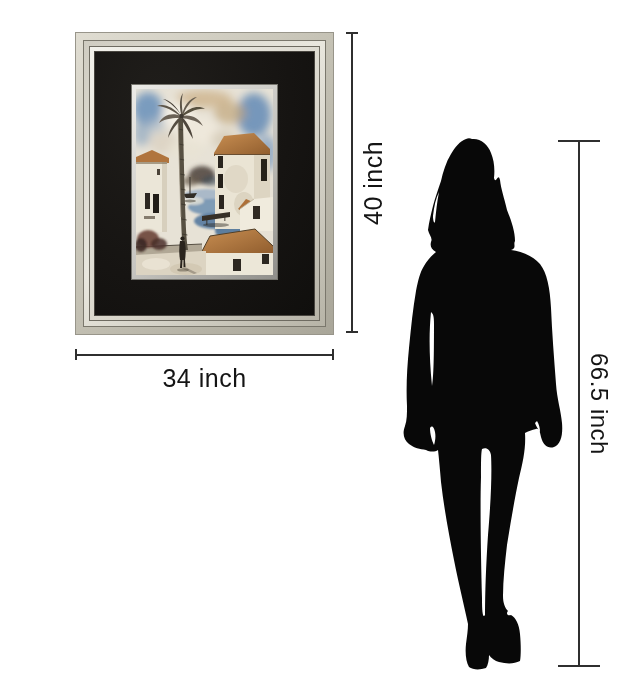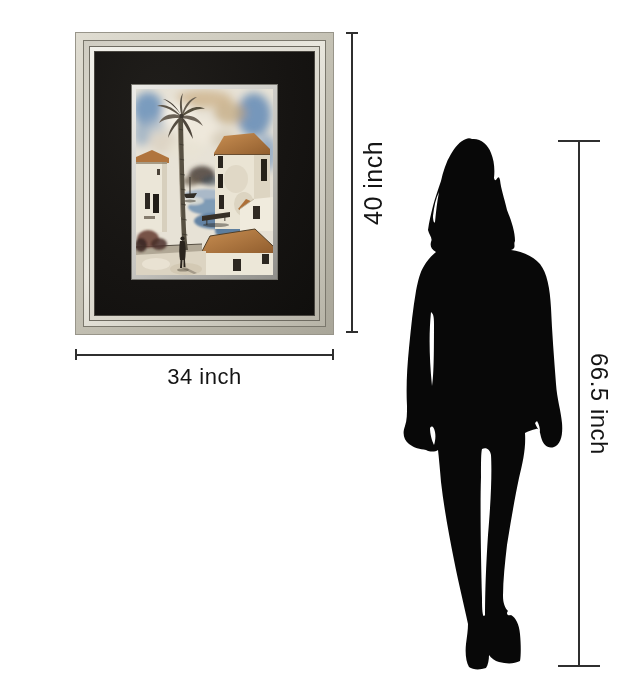--- a/index.html
+++ b/index.html
@@ -64,21 +64,21 @@
     writing-mode:vertical-rl;transform:rotate(180deg);
     text-align:center;font-size:25px;
   }
   
   .dim-34{left:75px;top:348px;width:259px;height:48px;}
   .dim-34 .line-h{top:6px;}
   .dim-34 .cap{top:1px;width:2px;height:11px;}
   .dim-34 .cap.left{left:0;} .dim-34 .cap.right{right:0;}
   .dim-34 .dim-label{
     position:absolute;top:18px;left:0;width:100%;
-    text-align:center;font-size:22px;
+    text-align:center;font-size:25px;
   }
   
   .dim-66{left:558px;top:140px;height:527px;width:75px;}
   .dim-66 .line-v{left:20px;}
   .dim-66 .cap{left:0;width:42px;height:2px;}
   .dim-66 .cap.top{top:0;} .dim-66 .cap.bot{bottom:0;}
   .dim-66 .dim-label{
     position:absolute;left:29px;top:0;height:100%;
     writing-mode:vertical-rl;
     text-align:center;font-size:24px;

